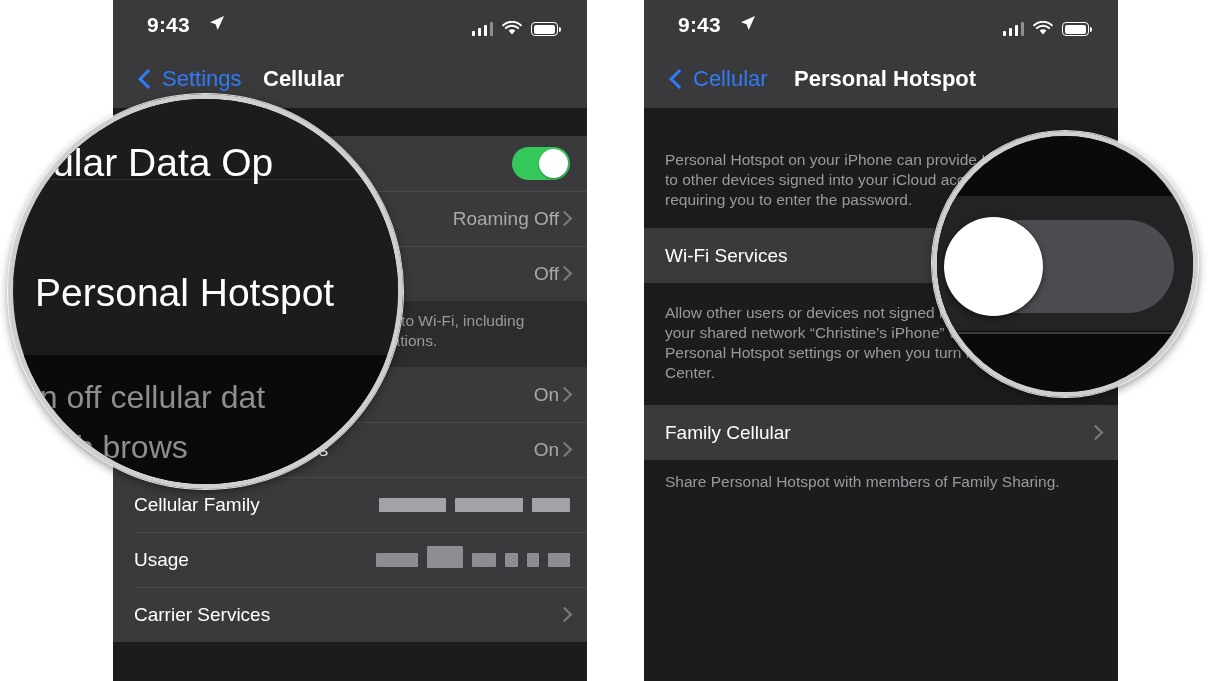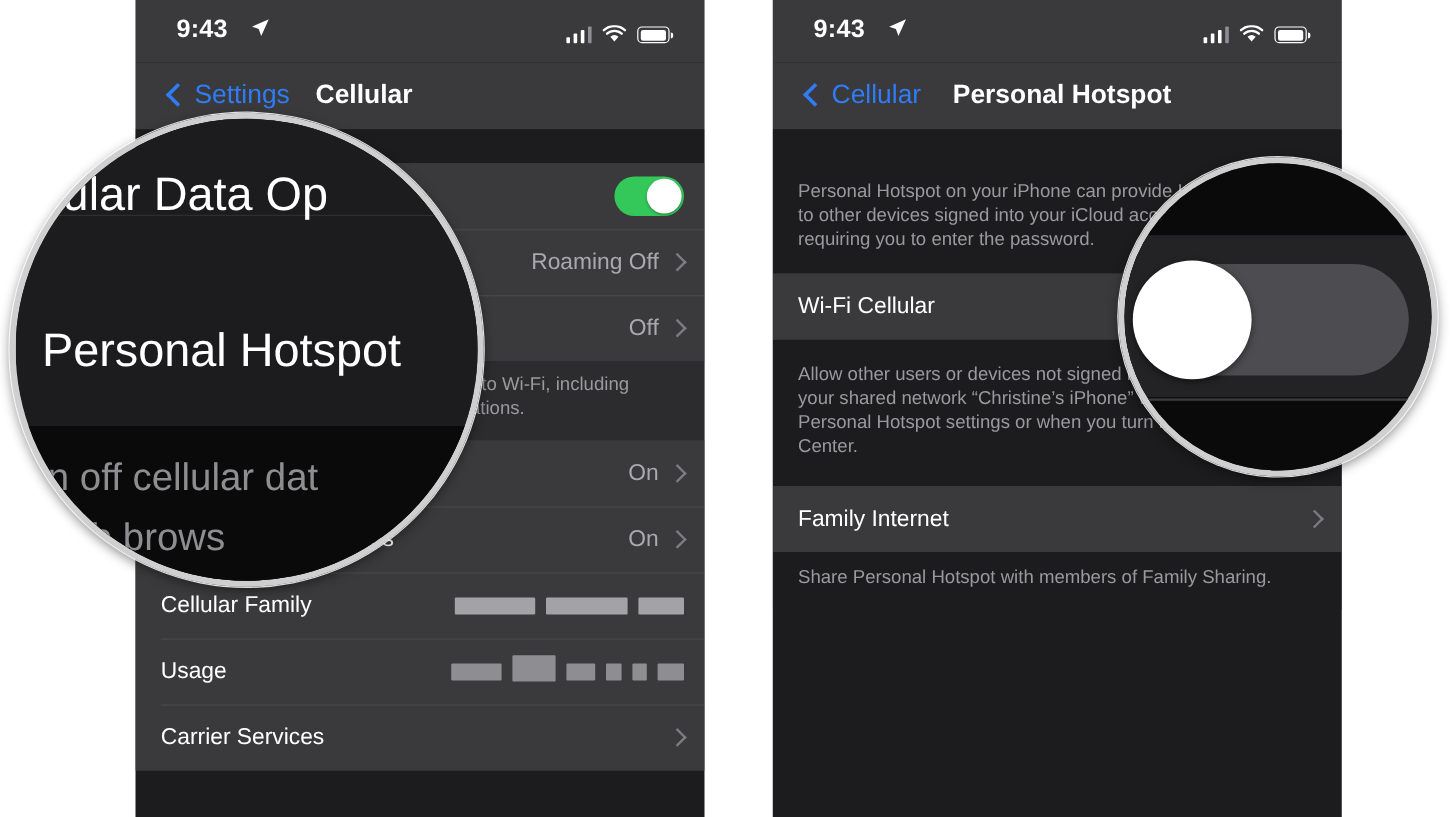--- a/index.html
+++ b/index.html
@@ -40,21 +40,21 @@
 
   
   .body{position:relative;background:#1c1c1e;height:573px;}
   .gap{height:28px;background:#1c1c1e;}
   .group{background:#3a3a3c;}
   .row{position:relative;height:55px;display:flex;align-items:center;
        padding:0 17px 0 21px;box-sizing:border-box;background:#3a3a3c;}
   .row + .row::before{content:"";position:absolute;left:21px;right:0;top:0;height:1px;background:#4a4a4c;}
   .row .label{color:#fff;font-size:19px;flex:0 0 auto;}
   .row .spacer{flex:1 1 auto;}
-  .row .value{color:#a9a9ad;font-size:19px;margin-right:10px;}
+  .row .value{color:#a9a9ad;font-size:19px;}
   .chevron{display:inline-block;width:9px;height:9px;border-top:2.6px solid #7c7c80;border-right:2.6px solid #7c7c80;transform:rotate(45deg);}
   .footer{padding:10px 22px 16px 21px;color:#9a9a9e;font-size:15.5px;line-height:20px;background:#1c1c1e;}
   .footer.on-grey{background:#2c2c2e;}
 
   
   .toggle{width:58px;height:33px;border-radius:17px;position:relative;flex:0 0 auto;}
   .toggle.on{background:#34c759;}
   .toggle.off{background:#5a5a5e;}
   .toggle .knob{position:absolute;top:2px;width:29px;height:29px;border-radius:50%;background:#fff;box-shadow:0 1px 2px rgba(0,0,0,.35);}
   .toggle.on .knob{right:2px;}
@@ -230,30 +230,30 @@
       <div class="nav-title">Personal Hotspot</div>
     </div>
 
     <div class="body">
       <div style="height:42px;background:#1c1c1e"></div>
 
       <div class="footer" style="padding-top:0;padding-bottom:18px;">Personal Hotspot on your iPhone can provide Internet access to other devices signed into your iCloud account without requiring you to enter the password.</div>
 
       <div class="group">
         <div class="row">
-          <span class="label">Wi-Fi Cellular</span>
+          <span class="label">Wi-Fi Services</span>
           <span class="spacer"></span>
         </div>
       </div>
 
       <div class="footer" style="padding-top:20px;padding-bottom:22px;">Allow other users or devices not signed into iCloud to look for your shared network “Christine’s iPhone” when you are in Personal Hotspot settings or when you turn it on in Control Center.</div>
 
       <div class="group">
         <div class="row">
-          <span class="label">Family Internet</span>
+          <span class="label">Family Cellular</span>
           <span class="spacer"></span>
           <span class="chevron"></span>
         </div>
       </div>
 
       <div class="footer" style="padding-top:12px">Share Personal Hotspot with members of Family Sharing.</div>
     </div>
   </div>
 
   <div class="mag" id="mag-left">

